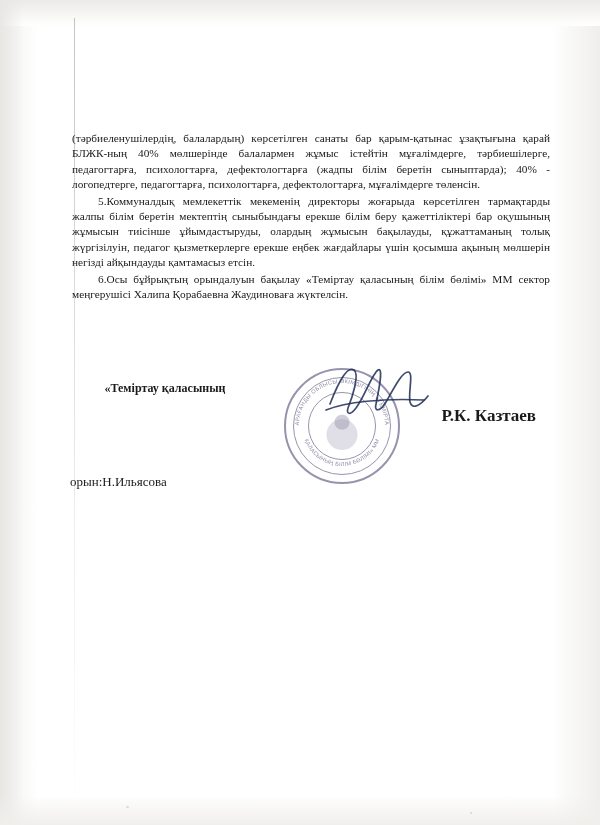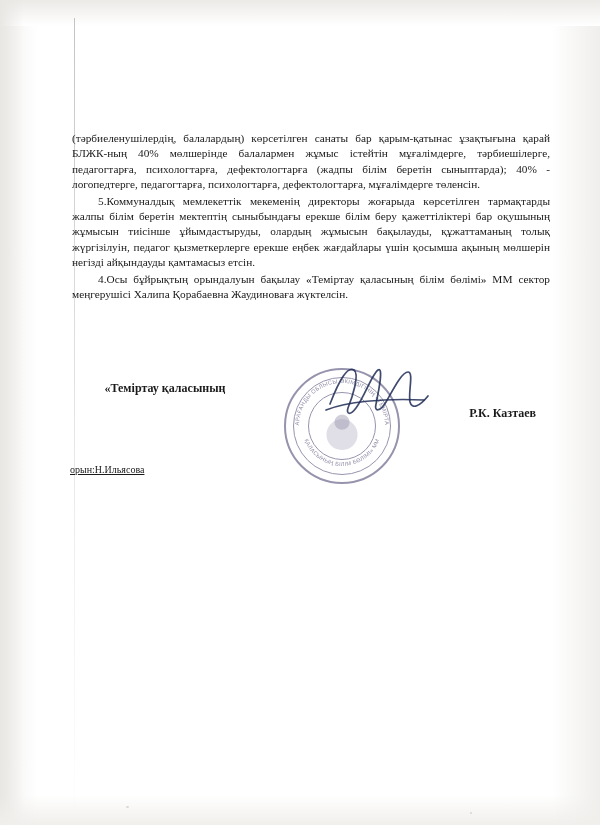--- a/index.html
+++ b/index.html
@@ -86,21 +86,21 @@
     font-size: 12px;
     line-height: 16px;
     text-align: center;
     color: #1a1a1a;
   }
   .sign-name {
     position: absolute;
     right: 4px;
     top: 26px;
     font-weight: bold;
-    font-size: 12px;
+    font-size: 17px;
     color: #1a1a1a;
   }
 
   
   .stamp {
     position: absolute;
     left: 222px;
     top: -12px;
     width: 112px;
     height: 112px;
@@ -160,24 +160,23 @@
     stroke: #1d2a55;
     stroke-width: 1.7;
     stroke-linecap: round;
     stroke-linejoin: round;
     opacity: 0.85;
   }
 
   .executor {
     position: absolute;
     left: 70px;
-    top: 464px;
-    font-size: 10px;
-    color: #1a1a1a;
-    text-decoration: underline;
+    top: 474px;
+    font-size: 13px;
+    color: #1a1a1a;
   }
 
   
   .speckle {
     position: absolute;
     background: rgba(120,118,115,0.25);
     border-radius: 50%;
   }
 </style>
 </head>
@@ -188,21 +187,21 @@
   <div class="scan-edge-left"></div>
   <div class="scan-fold"></div>
   <div class="scan-edge-bottom"></div>
 
   <div class="speckle" style="left:126px; top:806px; width:3px; height:2px;"></div>
   <div class="speckle" style="left:470px; top:812px; width:2px; height:2px;"></div>
 
   <div class="content">
     <p class="body-par">(тәрбиеленушілердің, балалардың) көрсетілген санаты бар қарым-қатынас ұзақтығына қарай БЛЖК-ның 40% мөлшерінде балалармен жұмыс істейтін мұғалімдерге, тәрбиешілерге, педагогтарға, психологтарға, дефектологтарға (жадпы білім беретін сыныптарда); 40% - логопедтерге, педагогтарға, психологтарға, дефектологтарға, мұғалімдерге төленсін.</p>
     <p class="body-par indent">5.Коммуналдық мемлекеттік мекеменің директоры жоғарыда көрсетілген тармақтарды жалпы білім беретін мектептің сыныбындағы ерекше білім беру қажеттіліктері бар оқушының жұмысын тиісінше ұйымдастыруды, олардың жұмысын бақылауды, құжаттаманың толық жүргізілуін, педагог қызметкерлерге ерекше еңбек жағдайлары үшін қосымша ақының мөлшерін негізді айқындауды қамтамасыз етсін.</p>
-    <p class="body-par indent">4.Осы бұйрықтың орындалуын бақылау «Теміртау қаласының білім бөлімі» ММ сектор меңгерушісі Халипа Қорабаевна Жаудиноваға жүктелсін.</p>
+    <p class="body-par indent">6.Осы бұйрықтың орындалуын бақылау «Теміртау қаласының білім бөлімі» ММ сектор меңгерушісі Халипа Қорабаевна Жаудиноваға жүктелсін.</p>
   </div>
 
   <div class="sign-block">
     <div class="sign-left">
       <div>«Теміртау қаласының</div>
     </div>
 
     <div class="stamp">
       <div class="ring2"></div>
       <div class="ring3"></div>

